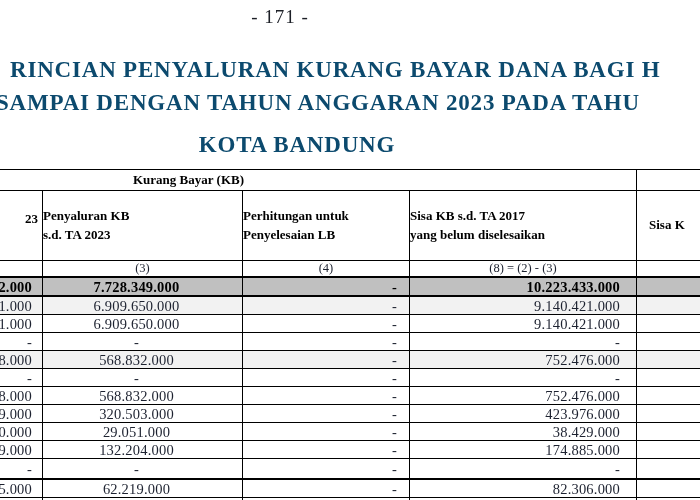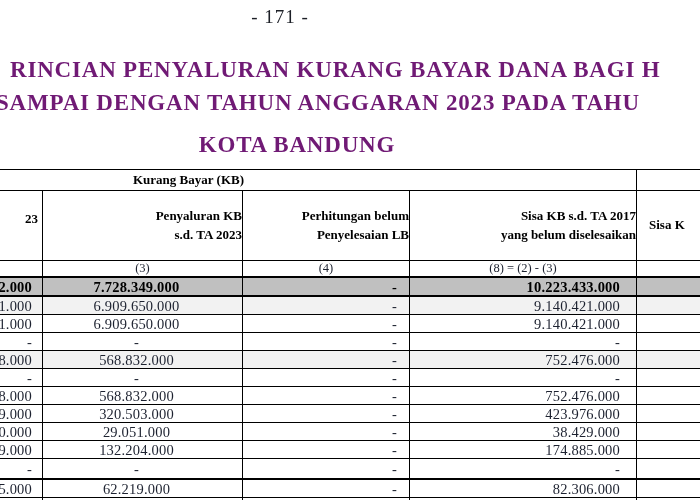--- a/index.html
+++ b/index.html
@@ -22,21 +22,21 @@
     letter-spacing: 1px;
     color: #1c1f26;
     white-space: nowrap;
   }
   .title-line {
     position: absolute;
     font-weight: bold;
     font-size: 23px;
     letter-spacing: 0.8px;
     white-space: nowrap;
-    color: #701a75;
+    color: #0c4a6e;
   }
   .t1 { top: 57px; left: 10px; }
   .t2 { top: 90px; left: -4px; }
   .t3 { top: 132px; left: 297px; transform: translateX(-50%); }
 
   .tablewrap {
     position: absolute;
     left: -260px;
     top: 169px;
   }
@@ -55,21 +55,21 @@
   
   .band-cell {
     height: 20px;
     text-align: center;
     font-weight: bold;
     font-size: 13px;
     color: #000;
   }
   tr.heads th {
     height: 57px;
-    text-align: right;
+    text-align: left;
     font-weight: bold;
     font-size: 13px;
     line-height: 1.45;
     white-space: pre-line;
     color: #000;
   }
   tr.heads th.c1 { text-align: right; padding-right: 4px; padding-bottom: 12px; white-space: nowrap; }
   tr.heads th.c5 { text-align: left; padding-left: 12px; white-space: nowrap; }
   tr.nums td {
     height: 15px;
@@ -124,21 +124,21 @@
       </colgroup>
       <thead>
         <tr class="band">
           <td class="band-cell" colspan="4">Kurang Bayar (KB)</td>
           <td class="band-cell"></td>
         </tr>
         <tr class="heads">
           <th class="c1">23</th>
           <th class="c2">Penyaluran KB
 s.d. TA 2023</th>
-          <th class="c3">Perhitungan belum
+          <th class="c3">Perhitungan untuk
 Penyelesaian LB</th>
           <th class="c4">Sisa KB s.d. TA 2017
 yang belum diselesaikan</th>
           <th class="c5">Sisa K</th>
         </tr>
         <tr class="nums">
           <td class="c1"></td>
           <td class="c2">(3)</td>
           <td class="c3">(4)</td>
           <td class="c4">(8) = (2) - (3)</td>

